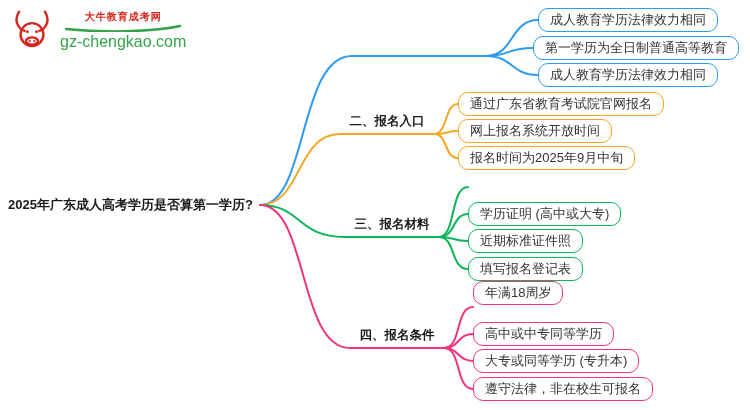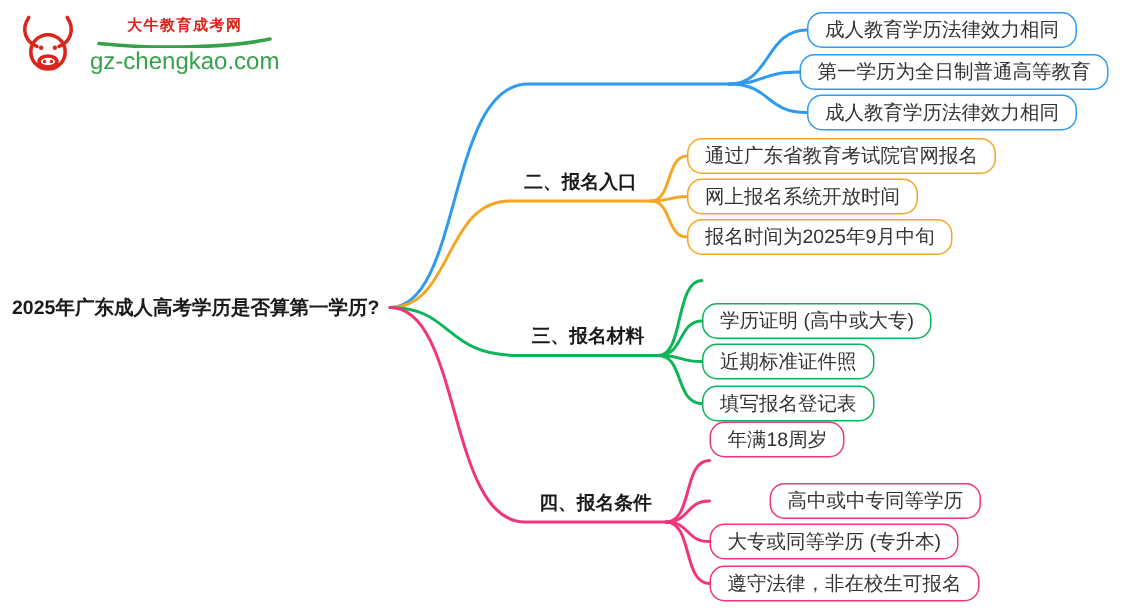--- a/index.html
+++ b/index.html
@@ -97,17 +97,17 @@
 
   <div class="leaf" style="left: 458px; top: 104px; border-color: rgb(245, 166, 35);">通过广东省教育考试院官网报名</div>
   <div class="leaf" style="left: 458px; top: 131px; border-color: rgb(245, 166, 35);">网上报名系统开放时间</div>
   <div class="leaf" style="left: 458px; top: 158px; border-color: rgb(245, 166, 35);">报名时间为2025年9月中旬</div>
 
   <div class="leaf" style="left: 468px; top: 214px; border-color: rgb(12, 180, 90);">学历证明 (高中或大专)</div>
   <div class="leaf" style="left: 468px; top: 241px; border-color: rgb(12, 180, 90);">近期标准证件照</div>
   <div class="leaf" style="left: 468px; top: 269px; border-color: rgb(12, 180, 90);">填写报名登记表</div>
 
   <div class="leaf" style="left: 473px; top: 293px; border-color: rgb(240, 53, 126); text-align: right;">年满18周岁</div>
-  <div class="leaf" style="left: 473px; top: 334px; border-color: rgb(240, 53, 126); margin-left: 40px;">高中或中专同等学历</div>
+  <div class="leaf" style="left: 473px; top: 334px; border-color: rgb(240, 53, 126);">高中或中专同等学历</div>
   <div class="leaf" style="left: 473px; top: 361px; border-color: rgb(240, 53, 126);">大专或同等学历 (专升本)</div>
   <div class="leaf" style="left: 473px; top: 389px; border-color: rgb(240, 53, 126);">遵守法律，非在校生可报名</div>
 
 </div>
 
 </body></html>

